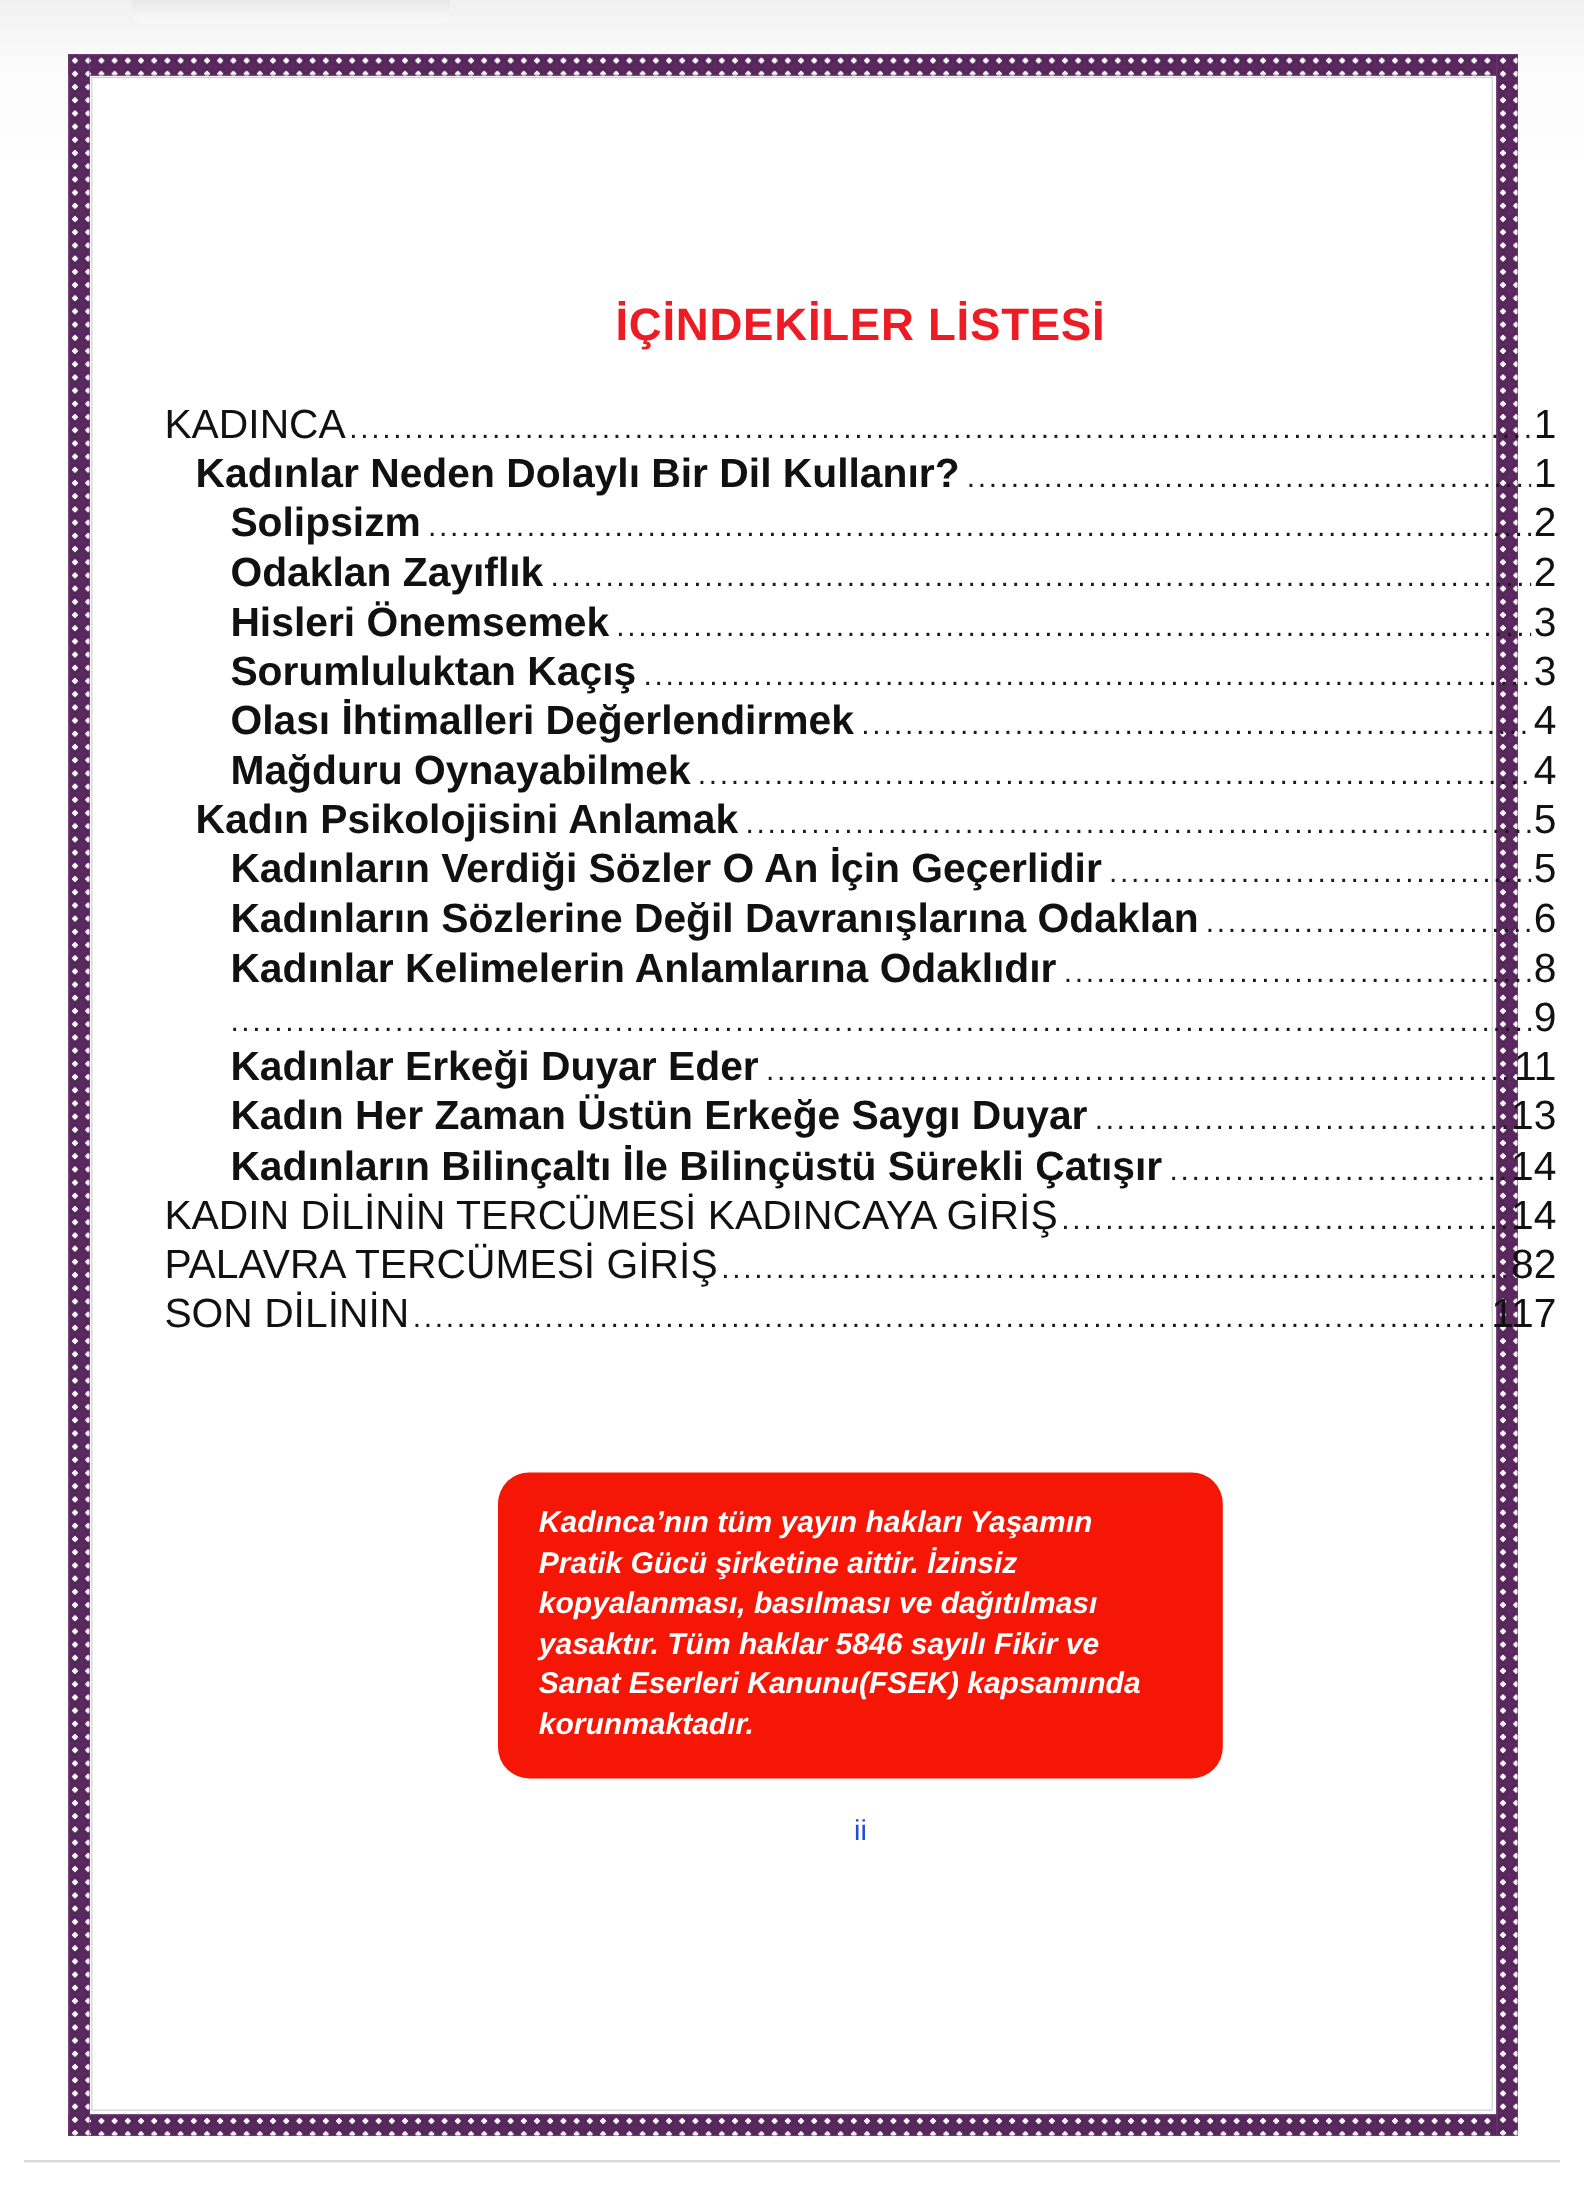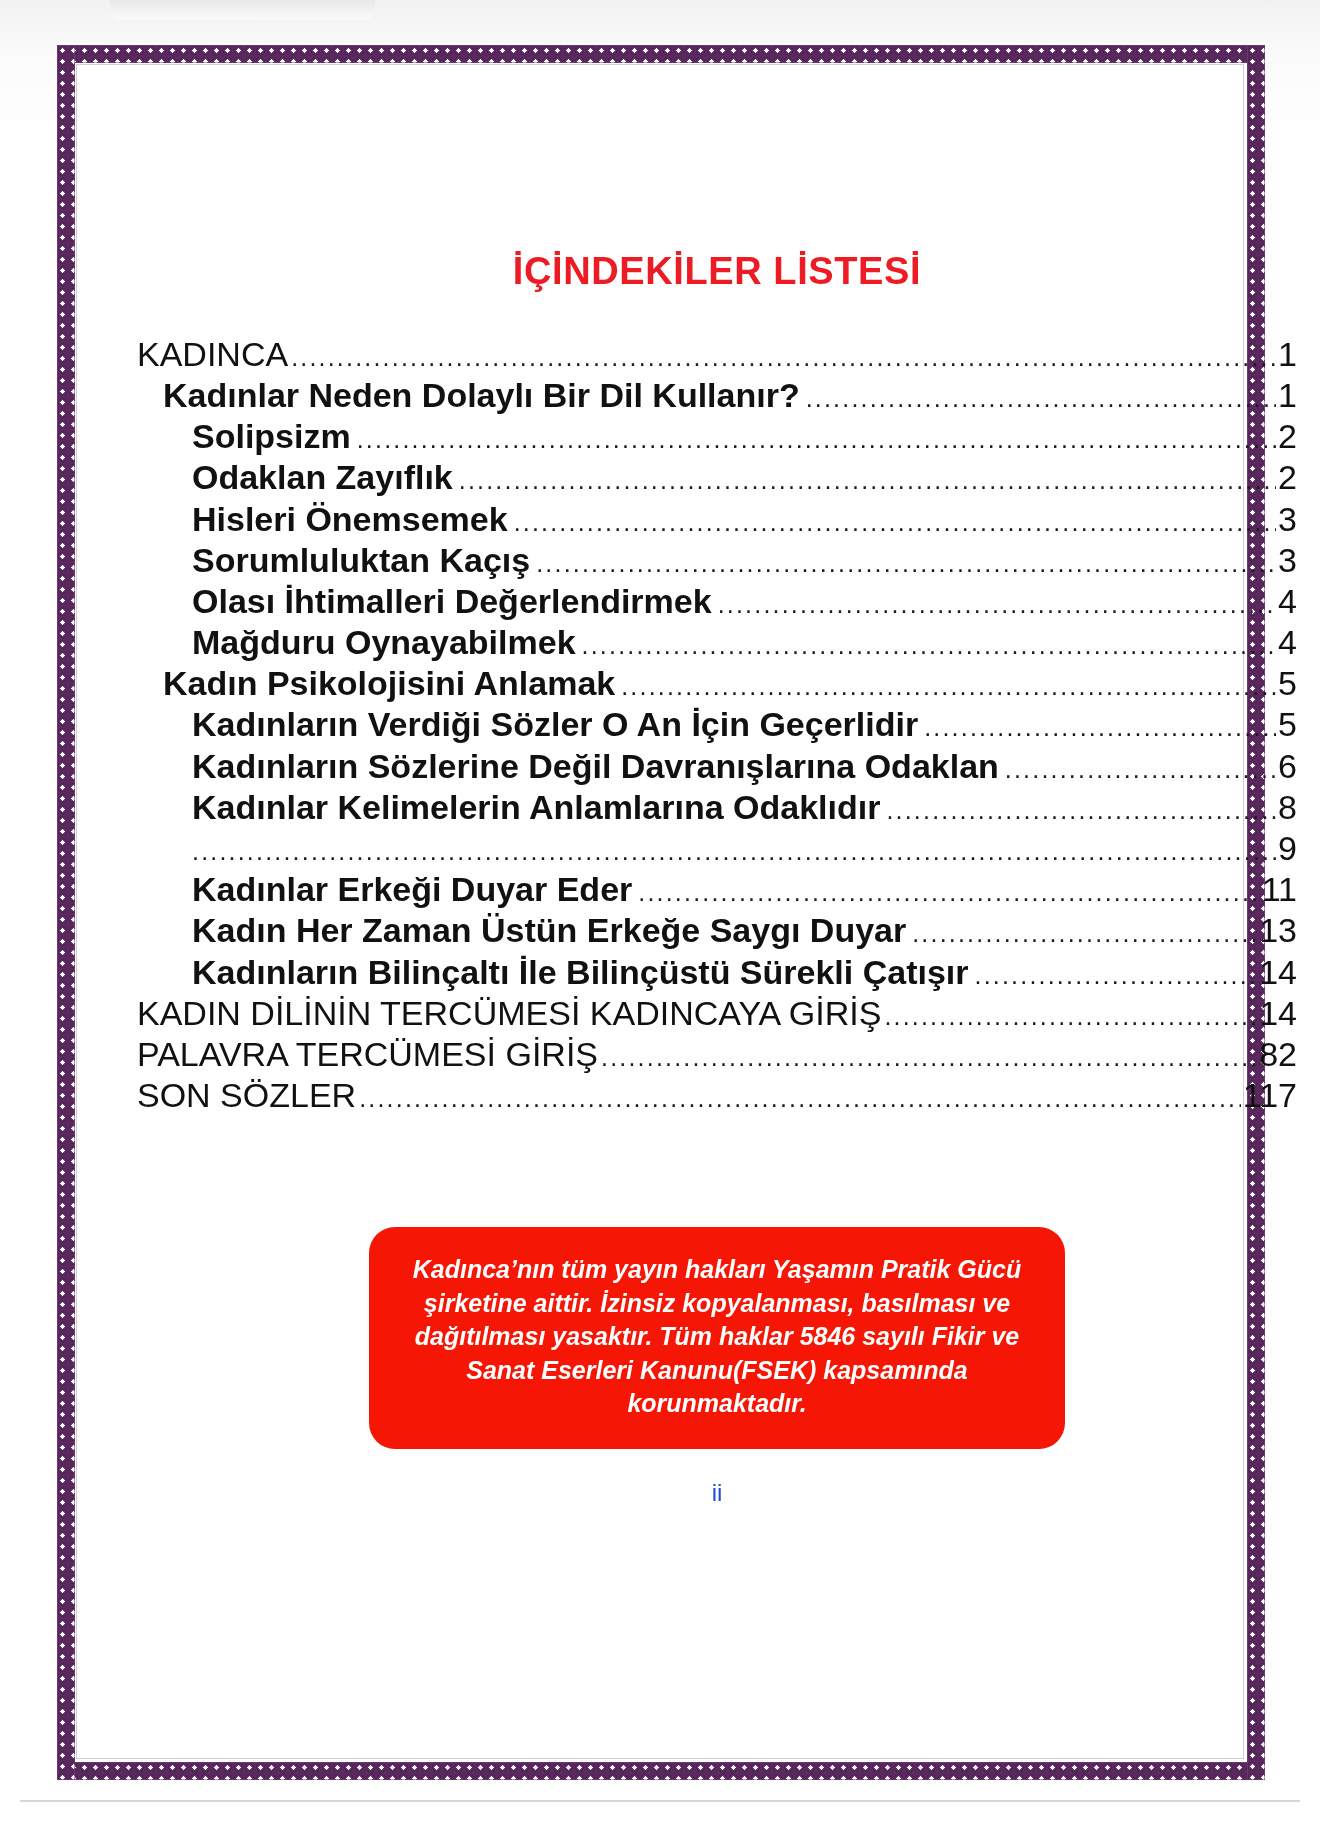--- a/index.html
+++ b/index.html
@@ -144,31 +144,31 @@
 
   .lvl-1 .label, .lvl-2 .label { padding-right: 6px; font-weight: bold; }
 
   
   .notice-wrap {
     margin-top: 108px;
     display: flex;
     justify-content: center;
   }
   .notice-box {
-    width: 696px;
+    width: 604px;
     background: #F61606;
     border-radius: 26px;
     padding: 26px 34px 28px 34px;
     box-sizing: border-box;
     color: #ffffff;
     font-size: 25px;
     font-weight: bold;
     font-style: italic;
     line-height: 1.34;
-    text-align: center;
+    text-align: left;
   }
 
   .folio {
     margin-top: 30px;
     text-align: center;
     font-size: 24px;
     color: #1d4ed8;
   }
 </style>
 </head>
@@ -274,21 +274,21 @@
             <span class="label">KADIN DİLİNİN TERCÜMESİ KADINCAYA GİRİŞ</span>
             <span class="leader"></span>
             <span class="pageno">14</span>
           </li>
           <li class="toc-row lvl-0">
             <span class="label">PALAVRA TERCÜMESİ GİRİŞ</span>
             <span class="leader"></span>
             <span class="pageno">82</span>
           </li>
           <li class="toc-row lvl-0">
-            <span class="label">SON SÖZLER</span>
+            <span class="label">SON DİLİNİN</span>
             <span class="leader"></span>
             <span class="pageno">117</span>
           </li>
         </ul>
 
       <div class="notice-wrap">
         <div class="notice-box">Kadınca’nın tüm yayın hakları Yaşamın Pratik Gücü şirketine aittir. İzinsiz kopyalanması, basılması ve dağıtılması yasaktır. Tüm haklar 5846 sayılı Fikir ve Sanat Eserleri Kanunu(FSEK) kapsamında korunmaktadır.</div>
       </div>
 
       <div class="folio">ii</div>

